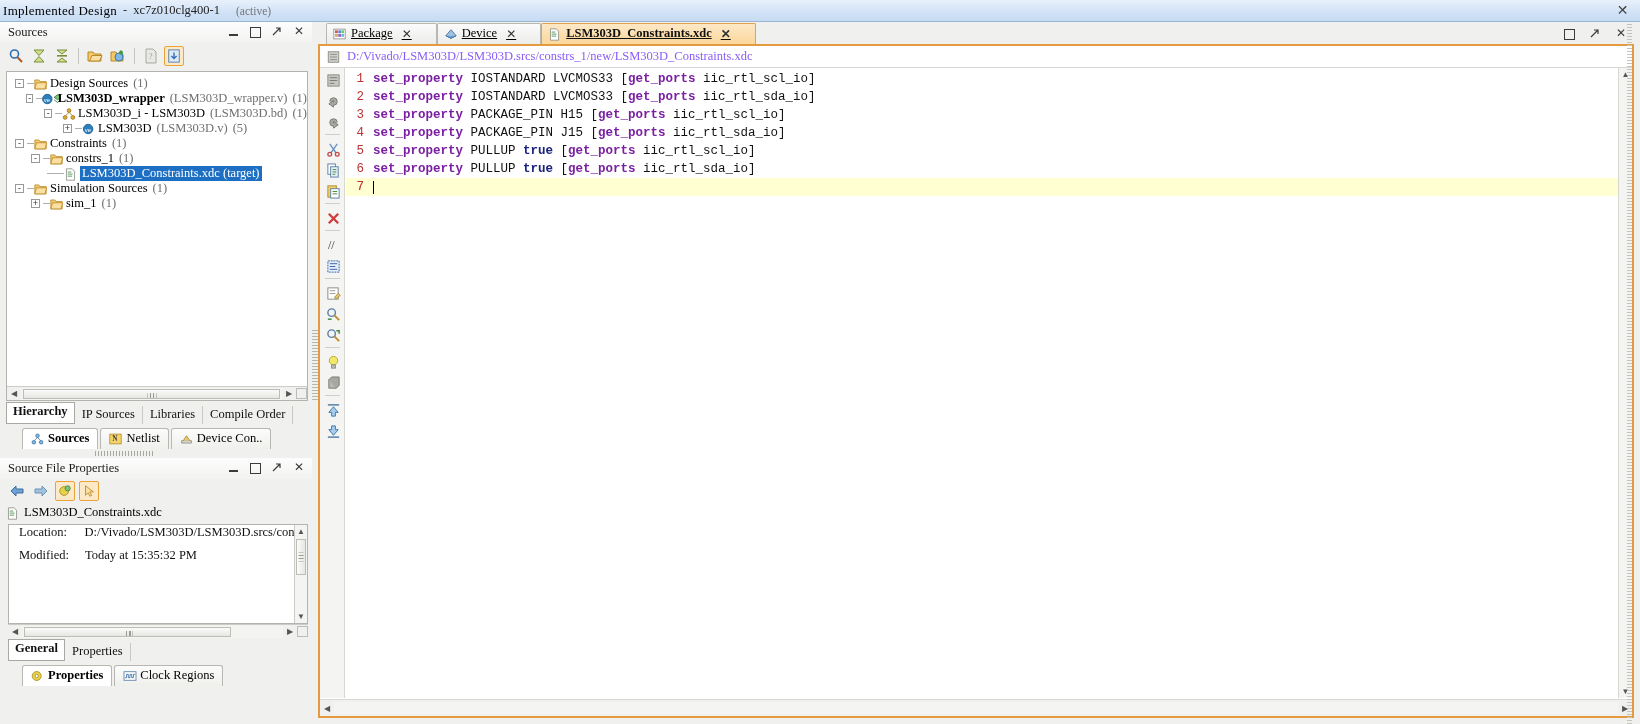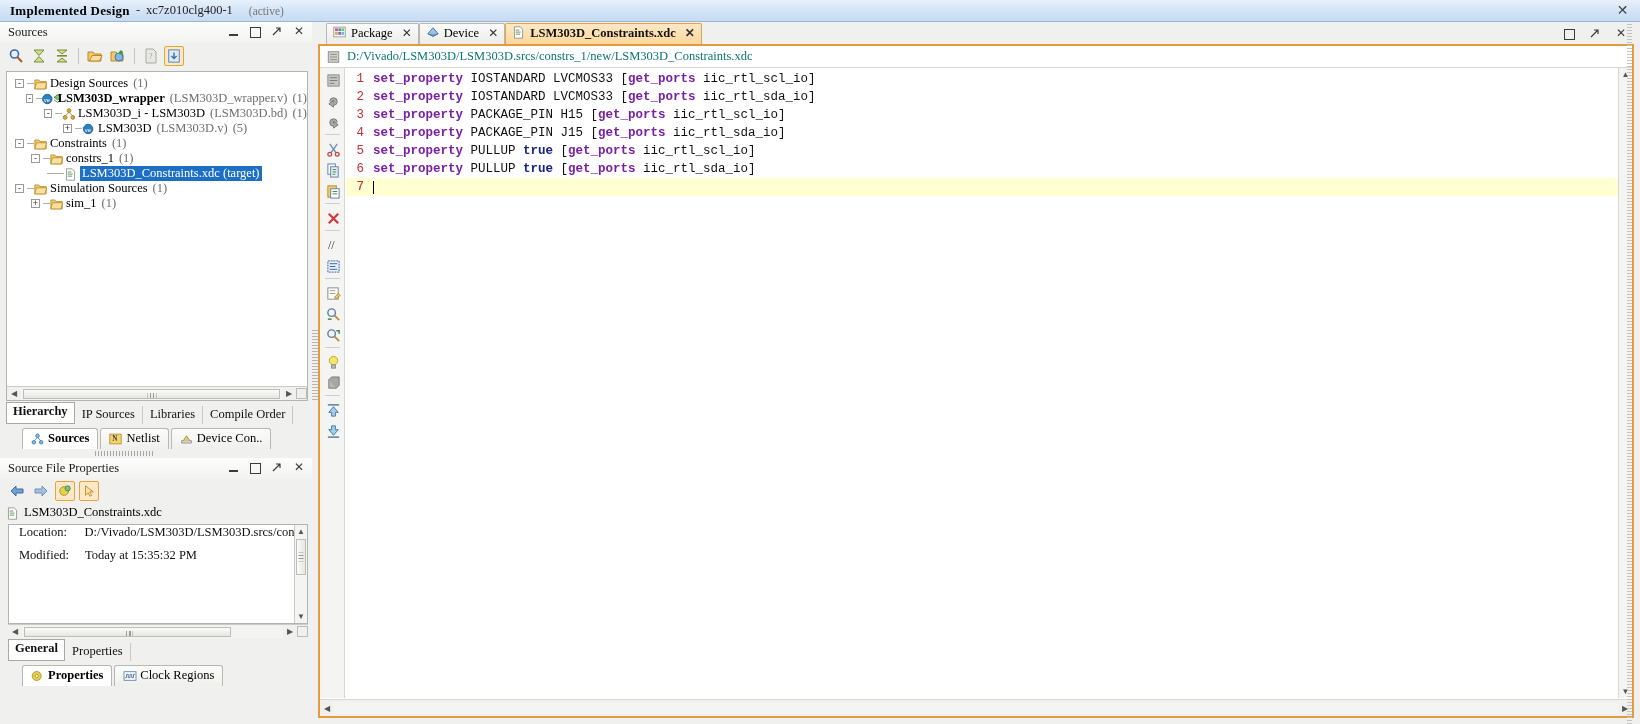--- a/index.html
+++ b/index.html
@@ -16,21 +16,21 @@
 
   
   .banner {
     position: absolute; left: 0; top: 0; width: 1640px; height: 22px;
     background: linear-gradient(to bottom, #e8f1fb 0%, #d4e4f7 50%, #c6dbf2 100%);
     border-bottom: 1px solid #9bb6d2;
     display: flex; align-items: center;
   }
   .banner-title {
     font-family: "Liberation Serif", serif;
-    font-weight: bold; font-size: 13px; margin-left: 10px; color: #000;
+    font-weight: normal; font-size: 13px; margin-left: 3px; color: #000;
     letter-spacing: .3px;
   }
   .banner-dash { margin-left: 6px; color: #333; font-size: 12.5px; }
   .banner-device { margin-left: 6px; font-size: 12.5px; color: #222; }
   .banner-active { margin-left: 16px; font-size: 11.5px; color: #767676; }
   .banner-close {
     position: absolute; right: 10px; top: 3px; width: 15px; height: 15px;
     color: #444; font-size: 14px; line-height: 14px; text-align: center; cursor: pointer;
     font-family: "Liberation Sans", sans-serif;
   }
@@ -133,40 +133,40 @@
   .vs-arrow { height:13px; display:flex;align-items:center;justify-content:center;font-size:8px;color:#555;cursor:pointer;font-family:"Liberation Sans",sans-serif;}
   .vs-thumb { position:absolute; left:1px; right:1px; top:14px; height:36px;
               background:linear-gradient(to right,#fbfbfb,#e6e6e2); border:1px solid #bdbdb7; }
   .vs-grip{position:absolute;top:50%;left:50%;transform:translate(-50%,-50%);width:5px;height:9px;
            background:repeating-linear-gradient(0deg,#9a9a94 0 1px,transparent 1px 3px);}
 
   
   .right-col { position:absolute; left:318px; top:22px; right:0; bottom:0; }
   .etabs { display:flex; align-items:flex-end; height:22px; padding-left:8px; }
   .etab {
-    display:flex; gap:5px;
+    display:flex; align-items:center; gap:5px;
     font-family:"Liberation Serif",serif; font-size:12.5px;
-    padding:2px 6px 3px 6px; border:1px solid #b8b8b2; border-bottom:none;
+    padding:2px 24px 3px 6px; border:1px solid #b8b8b2; border-bottom:none;
     border-radius:2px 2px 0 0; background:linear-gradient(to bottom,#fbfbfb,#ececea);
-    cursor:pointer; white-space:nowrap;
+    cursor:pointer; white-space:nowrap;text-decoration:underline;
   }
   .etab.sel { background:linear-gradient(to bottom,#fde8c6,#fbd79b); font-weight:bold;
               border-color:#e0a350; color:#111; }
   .etab .x { font-size:12px; color:#333; margin-left:4px; font-family:"Liberation Sans",sans-serif; }
 
   .editor-frame {
     position:absolute; left:0; top:22px; right:6px; bottom:6px;
     border:2px solid #e49a3f; background:#fff;
   }
   .ed-top { position:absolute; left:0; top:0; right:0; height:22px; background:#fff;
             border-bottom:1px solid #d8d8d2; display:flex; align-items:center; }
   .ed-win-btns { position:absolute; right:6px; top:-21px; display:flex; gap:10px; align-items:center; }
 
   .path-icon { width:15px;height:14px;margin:0 6px 0 6px; }
-  .path-text { font-family:"Liberation Serif",serif; font-size:12.5px; color:#0f766e; }
+  .path-text { font-family:"Liberation Serif",serif; font-size:12.5px; color:#8b5cf6; }
 
   .ed-side {
     position:absolute; left:0; top:22px; width:25px; bottom:18px;
     background:#f4f4f2; border-right:1px solid #d8d8d2;
     display:flex; flex-direction:column; align-items:center; padding-top:2px; gap:3px;
   }
   .side-ico { width:18px;height:18px;display:flex;align-items:center;justify-content:center;cursor:pointer;}
   .side-sep { width:15px; height:1px; background:#cfcfc9; margin:1px 0; }
 
   .code-area {

